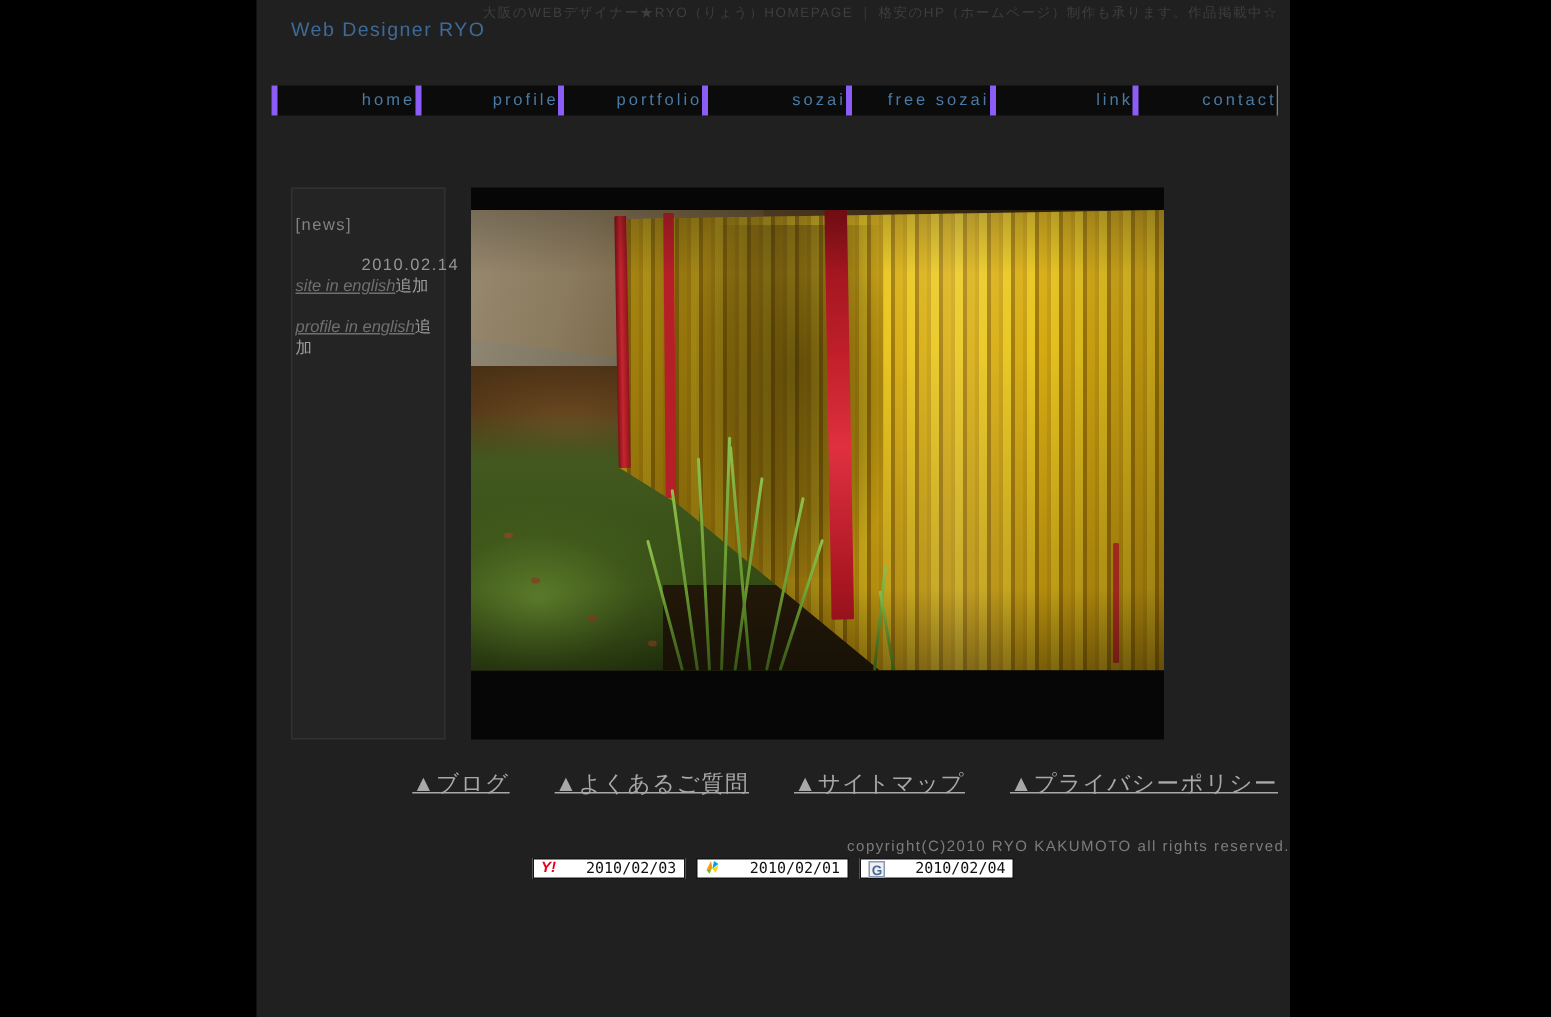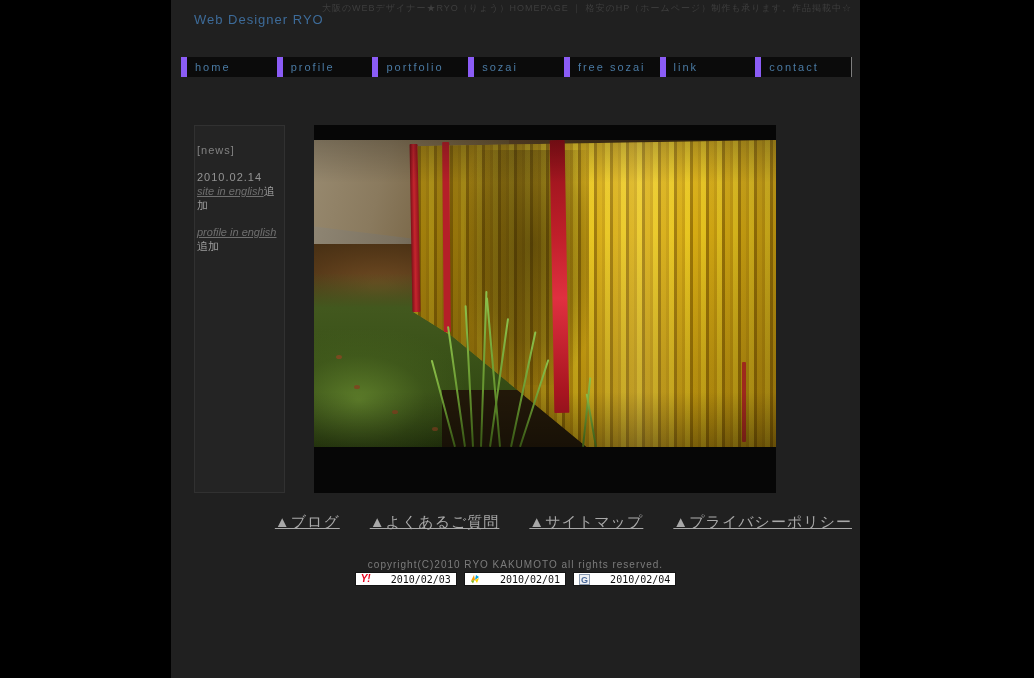--- a/index.html
+++ b/index.html
@@ -9,30 +9,30 @@
 
   
   .tagline { position:absolute; top:2px; right:8px; font-size:9px; letter-spacing:1px;
              color:#3e3e3e; white-space:nowrap; }
   .site-title { position:absolute; left:23px; top:12px; font-size:13px; letter-spacing:1px;
                 color:#3d6b99; }
 
   
   .nav { position:absolute; left:10px; top:57px; width:671px; height:20px; display:flex;
          border-right:1px solid #7f7f7f; }
-  .nav-cell { flex:1; background:#0b0b0b; border-left:6px solid #8b5cf6;
+  .nav-cell { flex:1; background:#0b0b0b; border-left:4px solid #8b5cf6;
               font-size:11px; letter-spacing:2px; color:#4a7aa3; line-height:20px;
-              padding-left:8px; cursor:pointer; white-space:nowrap; overflow:hidden; }
+              padding-left:8px; cursor:pointer; white-space:nowrap; overflow:hidden;text-align:right; }
 
   
-  .sidebar { position:absolute; left:23px; top:125px; width:91px; height:368px;
+  .sidebar { position:absolute; left:23px; top:125px; width:103px; height:368px;
              background:#242424; border:1px solid #313131; padding:2px; font-size:11px;
              color:#9a9a9a; line-height:14px; }
   .news-heading { margin-top:15px; color:#828282; letter-spacing:1px; }
-  .news-date { margin-top:13px; color:#949494; letter-spacing:1px; }
+  .news-date { margin-top:13px; color:#949494; letter-spacing:1px;margin-left:44px; }
   .news-item { margin-top:0; color:#9c9c9c; }
   .news-item + .news-item { margin-top:13px; }
   .news-item a { color:#6f6f6f; text-decoration:underline;font-style:italic; }
 
   
   .photo-frame { position:absolute; left:143px; top:125px; width:462px; height:368px;
                  background:#060606; }
   .frame-smudge { position:absolute; left:2px; top:16px; width:30px; height:6px;
                   background:linear-gradient(90deg,#2a2a28,#1b1b19 70%,transparent); }
   .photo { position:absolute; left:0; top:15px; width:462px; height:307px; overflow:hidden; }
@@ -73,21 +73,21 @@
   .blade { position:absolute; width:2px; border-radius:2px; transform-origin:bottom center;
            background:linear-gradient(180deg,#8cc04a,#4e7a1e); }
   .dot { position:absolute; width:6px; height:4px; border-radius:50%; background:#7a4a20; }
   .ph-vignette { inset:0; background:linear-gradient(180deg,rgba(0,0,0,.22),transparent 14%,
                  transparent 82%,rgba(0,0,0,.3)); pointer-events:none; }
 
   
   .footer-links { position:absolute; top:513px; right:8px; display:flex; gap:30px;
                   font-size:15px; letter-spacing:1px; }
   .footer-links a { color:#a8a8a8; text-decoration:underline; white-space:nowrap; }
-  .copyright { position:absolute; top:559px; left:0; width:689px; text-align:center;
+  .copyright { position:absolute; top:559px; left:0; width:689px; text-align:right;
                font-size:10px; letter-spacing:1px; color:#7c7c7c; }
   .badges { position:absolute; top:572px; left:0; width:689px; display:flex;
             justify-content:center; gap:7px; }
   .badge { background:#fff; border:1px solid #141414; height:14px; display:flex;
            align-items:center; padding:0 5px; gap:4px; cursor:pointer; }
   .badge-date { font-family:"DejaVu Sans Mono", monospace; font-size:10px; color:#111;margin-left:16px; }
   .yico { color:#e8001c; font-weight:bold; font-style:italic; font-size:10px; line-height:10px; }
   .gico { display:inline-block; width:11px; height:11px; background:#eef0f4;
           border:1px solid #8a9ab0; color:#4a6a9a; font-weight:bold; font-size:9px;
           line-height:10px; text-align:center; }

